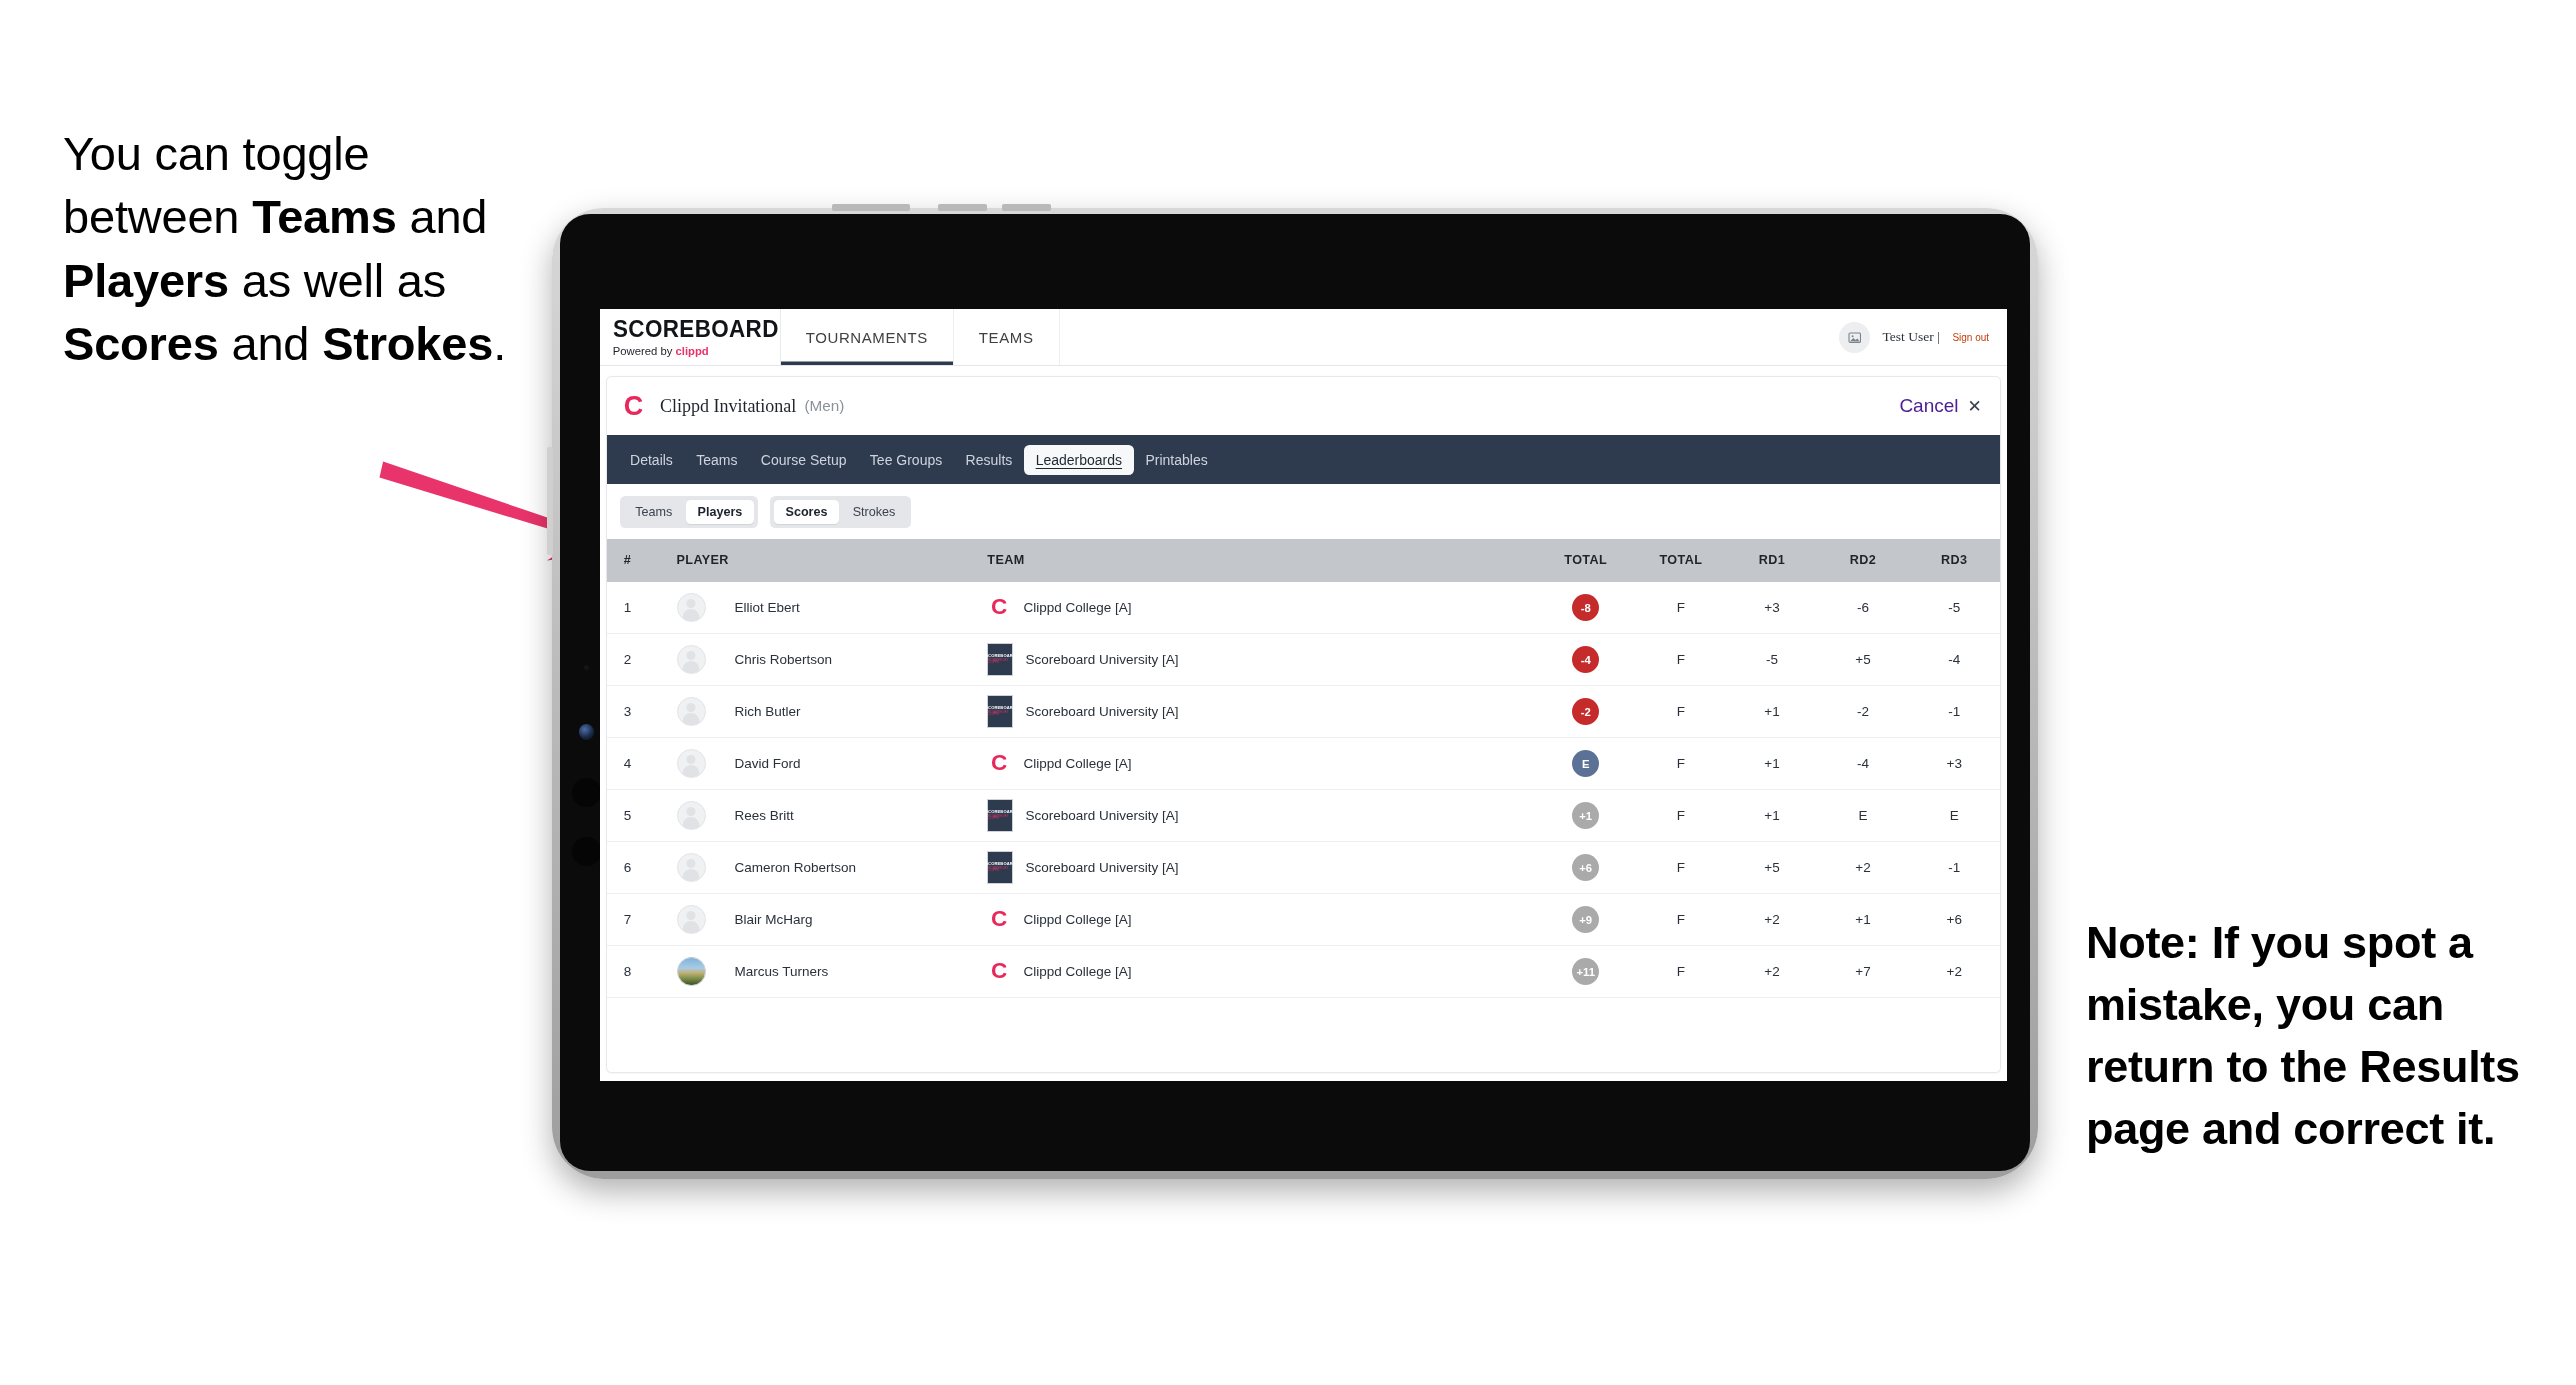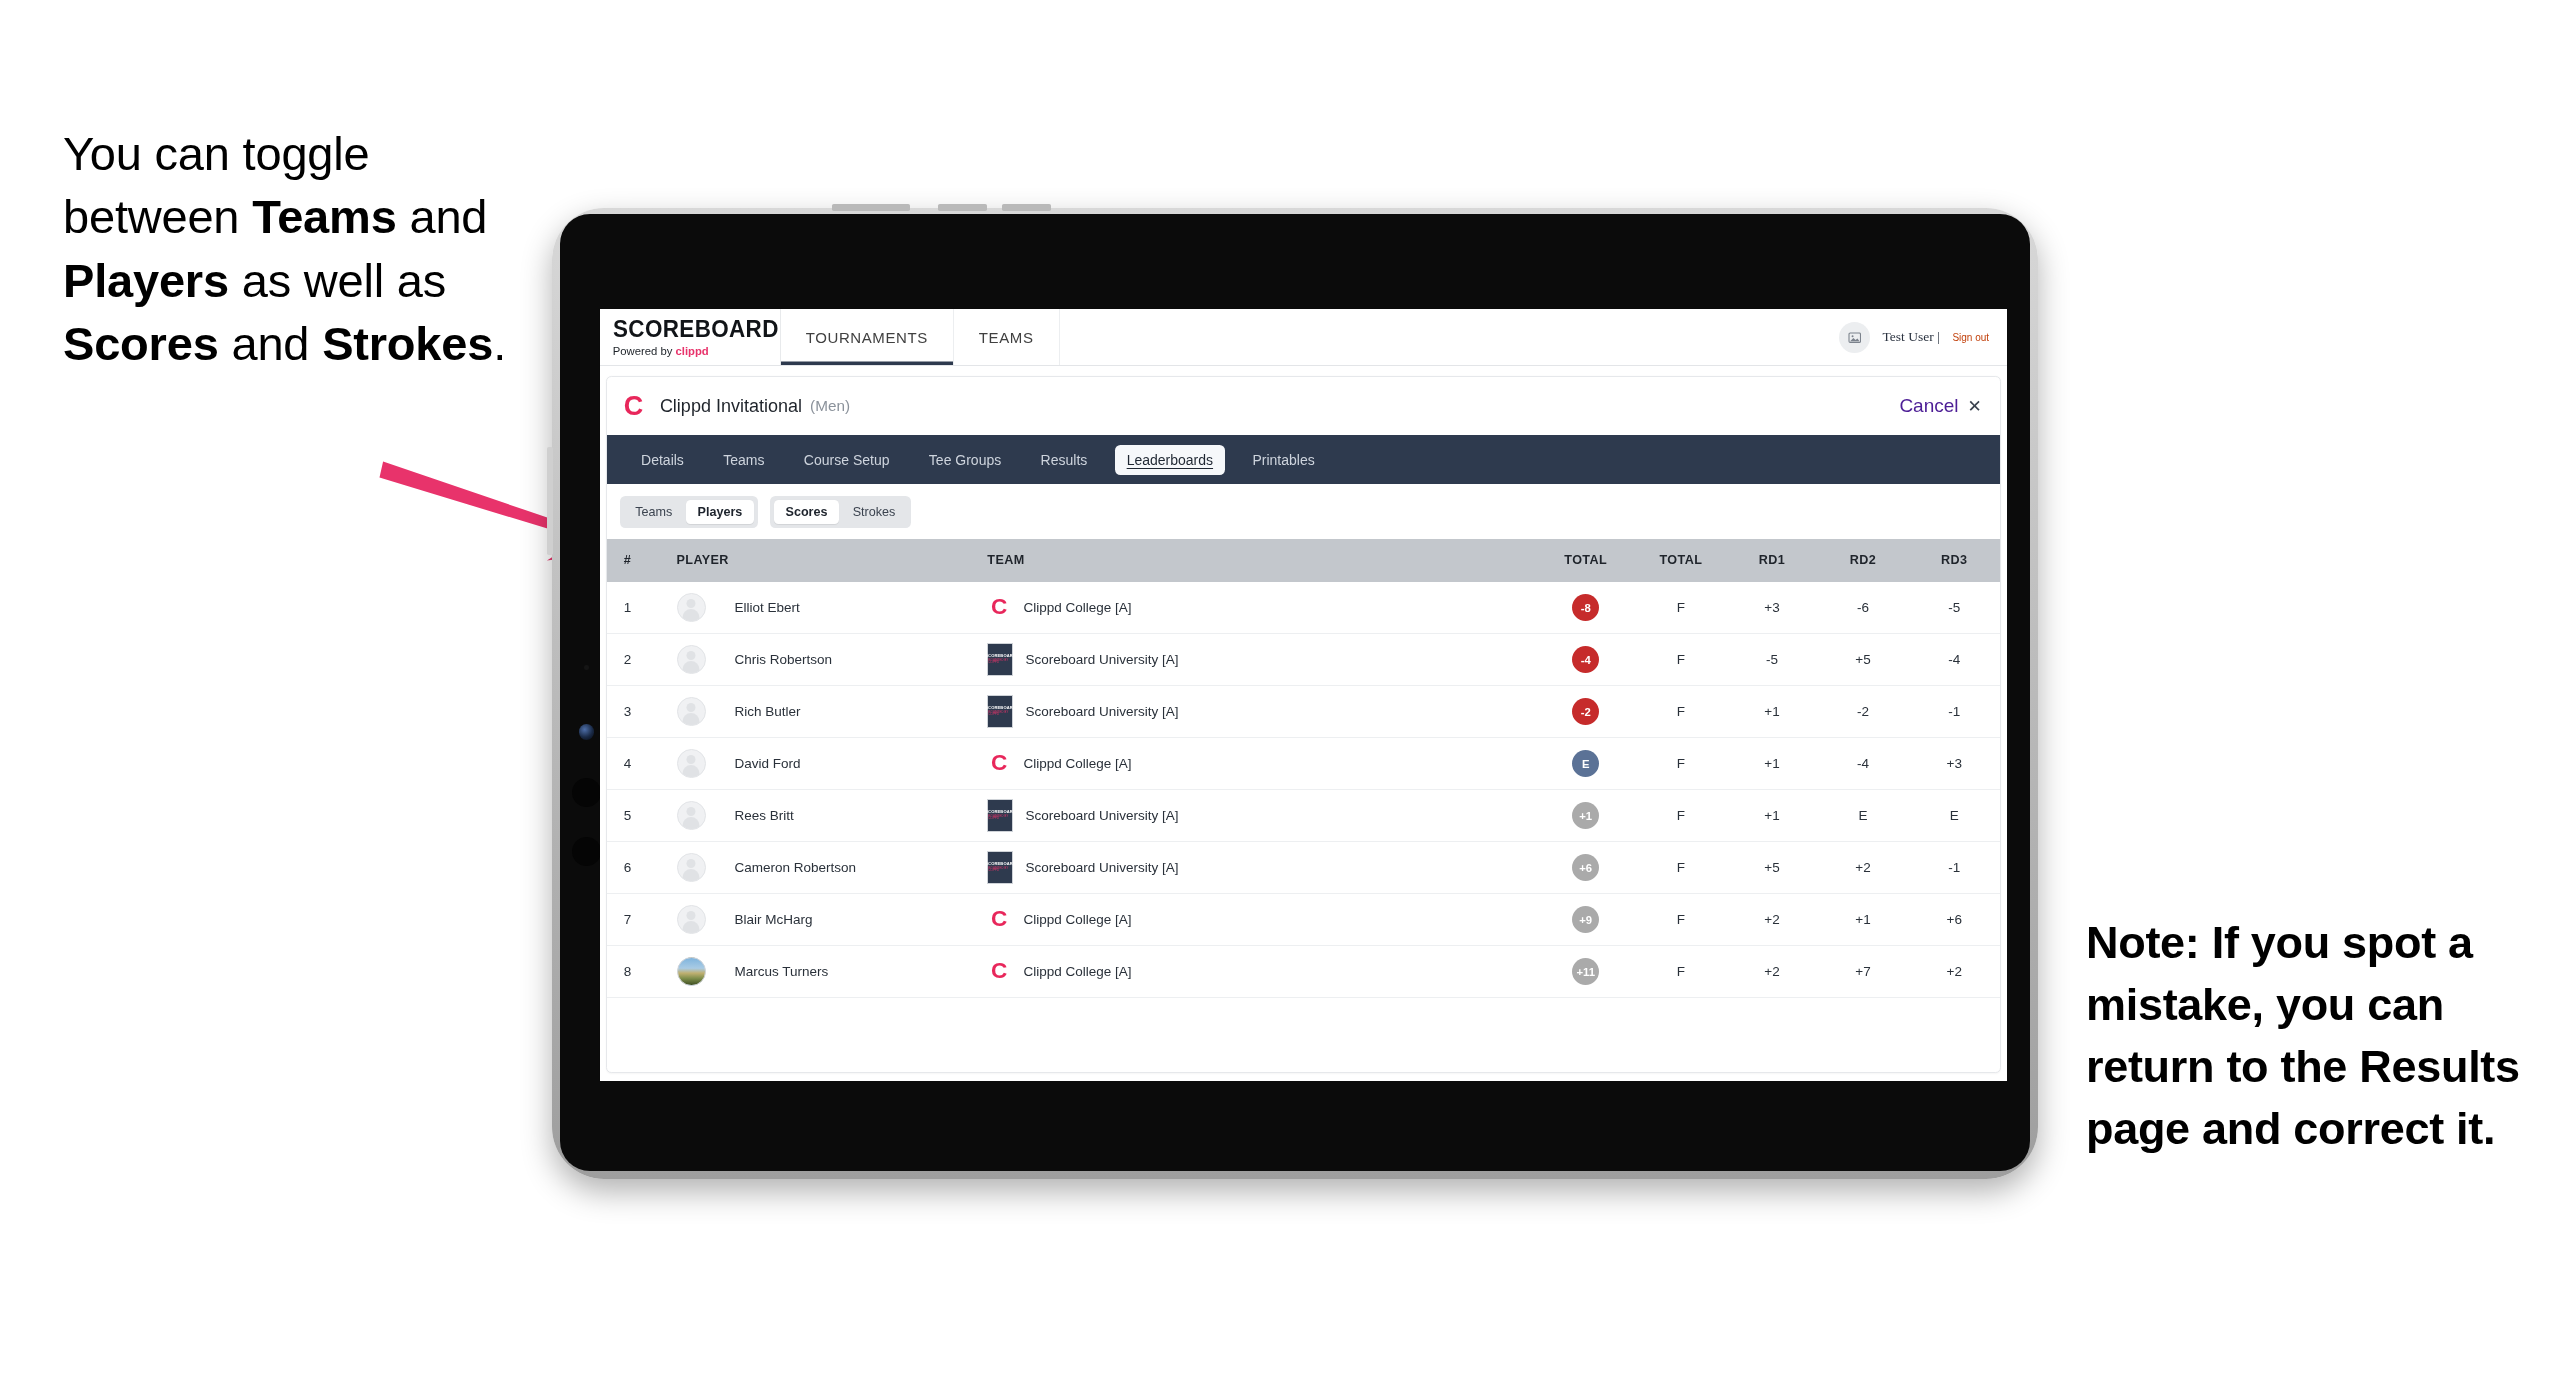--- a/index.html
+++ b/index.html
@@ -168,33 +168,33 @@
   }
   #card-head {
     height: 58px;
     display: flex; align-items: center;
     padding: 0 18px 0 16.3px;
   }
   #c-logo {
     font-size: 27px; font-weight: 800; color: #e8275b;
     line-height: 1; width: 29px;
   }
-  #tourn-name { font-size: 18px; color: #1f242b; margin-left: 7.2px; }
+  #tourn-name { font-size: 18px; color: #1f242b; margin-left: 7.2px; font-family: Liberation Serif, serif; }
   #tourn-gender { font-size: 15.3px; color: #8b929b; margin-left: 8.1px; }
   #card-head-spacer { flex: 1; }
   #cancel-label { font-size: 19px; color: #4c1d95; }
   #cancel-x { font-size: 17px; color: #3a424e; margin-left: 9px; }
 
   
   #sectionnav {
     background: #2e3a4e;
     height: 49px;
     display: flex; align-items: center;
-    padding: 0 22px;
-    gap: 16px;
+    padding: 0 11px;
+    gap: 0;
   }
   .sec-tab {
     font-size: 14px;
     color: #ced4dd;
     padding: 7.2px 11.7px;
     border-radius: 5.4px;
     cursor: pointer;
     white-space: nowrap;
   }
   .sec-tab.active {

